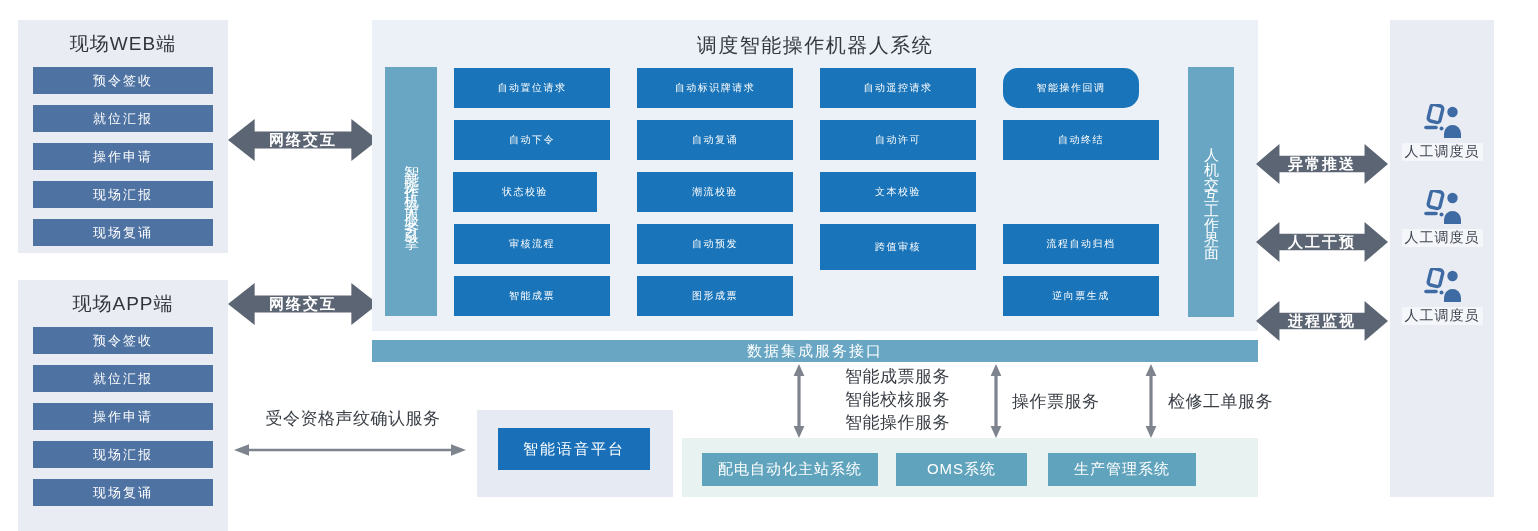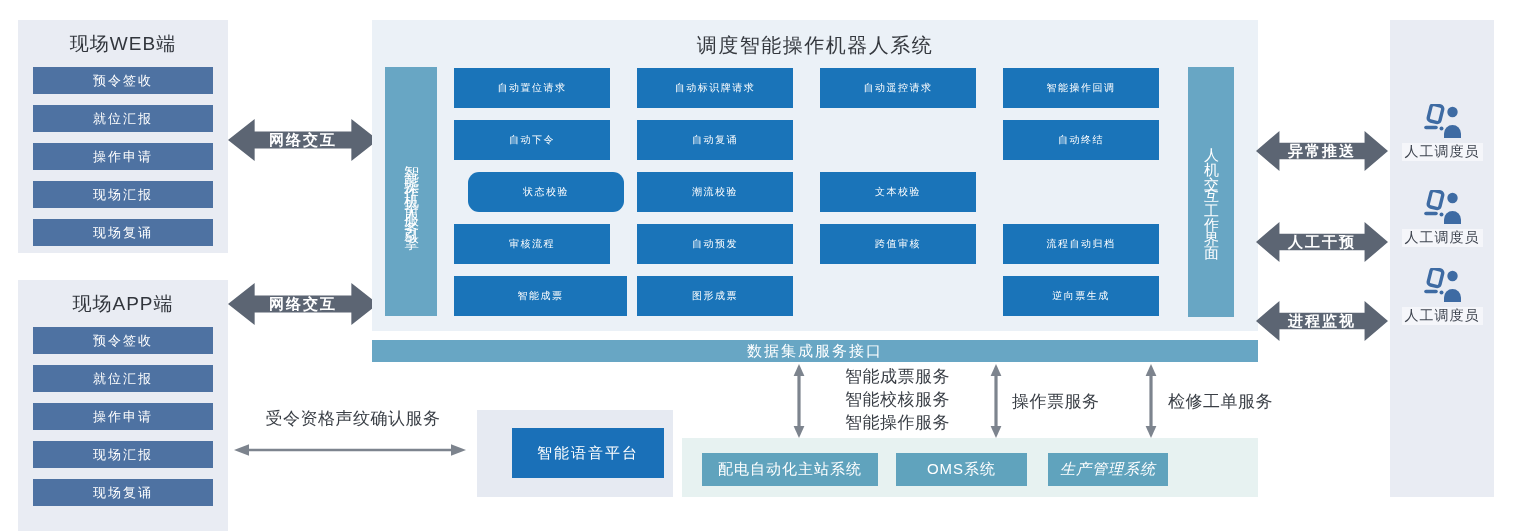--- a/index.html
+++ b/index.html
@@ -122,36 +122,37 @@
   <div class="abs vbar" style="left:385px; top:67px; width:52px; height:249px;">
     <span class="vtext engine">智能操作机器人服务引擎</span>
   </div>
   <div class="abs vbar" style="left:1188px; top:67px; width:46px; height:250px;">
     <span class="vtext hmi">人机交互工作界面</span>
   </div>
 
   <div class="abs gridbtn" style="left:454px; top:68px;  width:156px; height:40px;">自动置位请求</div>
   <div class="abs gridbtn" style="left:637px; top:68px;  width:156px; height:40px;">自动标识牌请求</div>
   <div class="abs gridbtn" style="left:820px; top:68px;  width:156px; height:40px;">自动遥控请求</div>
-  <div class="abs gridbtn" style="left:1003px; top:68px; width:156px; height:40px;">智能操作回调</div>
+  <div class="abs gridbtn" style="left:1003px; top:68px; width:136px; height:40px;border-radius:15px;">智能操作回调</div>
 
   <div class="abs gridbtn" style="left:454px; top:120px;  width:156px; height:40px;">自动下令</div>
   <div class="abs gridbtn" style="left:637px; top:120px;  width:156px; height:40px;">自动复诵</div>
+  <div class="abs gridbtn" style="left:820px; top:120px;  width:156px; height:40px;">自动许可</div>
   <div class="abs gridbtn" style="left:1003px; top:120px; width:156px; height:40px;">自动终结</div>
 
-  <div class="abs gridbtn" style="left:468px; top:172px; width:156px; height:40px;border-radius:11px;">状态校验</div>
+  <div class="abs gridbtn" style="left:453px; top:172px; width:144px; height:40px;">状态校验</div>
   <div class="abs gridbtn" style="left:637px; top:172px; width:156px; height:40px;">潮流校验</div>
   <div class="abs gridbtn" style="left:820px; top:172px; width:156px; height:40px;">文本校验</div>
 
   <div class="abs gridbtn" style="left:454px; top:224px;  width:156px; height:40px;">审核流程</div>
   <div class="abs gridbtn" style="left:637px; top:224px;  width:156px; height:40px;">自动预发</div>
-  <div class="abs gridbtn" style="left:820px; top:224px;  width:156px; height:40px;">跨值审核</div>
+  <div class="abs gridbtn" style="left:820px; top:224px;  width:156px; height:46px;">跨值审核</div>
   <div class="abs gridbtn" style="left:1003px; top:224px; width:156px; height:40px;">流程自动归档</div>
 
-  <div class="abs gridbtn" style="left:454px; top:276px;  width:173px; height:40px;">智能成票</div>
+  <div class="abs gridbtn" style="left:454px; top:276px;  width:156px; height:40px;">智能成票</div>
   <div class="abs gridbtn" style="left:637px; top:276px;  width:156px; height:40px;">图形成票</div>
   <div class="abs gridbtn" style="left:1003px; top:276px; width:156px; height:40px;">逆向票生成</div>
 
   <div class="abs bus-bar" style="left:372px; top:340px; width:886px; height:22px;">数据集成服务接口</div>
 
   <svg class="abs" style="left:791px; top:364px;" width="16" height="74" viewBox="0 0 16 74">
       <use href="#v-arrow"></use>
     </svg>
   <div class="abs plain-label svc-lines" style="left:845px; top:365px;">
     <div>智能成票服务</div>
@@ -168,30 +169,30 @@
       <use href="#v-arrow"></use>
     </svg>
   <div class="abs plain-label" style="left:1168px; top:390px;">检修工单服务</div>
 
   <div class="abs plain-label" style="left:240px; top:407px; width:226px; text-align:center;">受令资格声纹确认服务</div>
   <svg class="abs" style="left:234px; top:443px;" width="232" height="14" viewBox="0 0 232 14">
       <use href="#thin-arrow"></use>
     </svg>
 
   <div class="abs voice-panel" style="left:477px; top:410px; width:196px; height:87px;">
-    <div class="voice-btn abs" style="left:21px; top:18px; width:152px; height:50px;margin-left:14px;">智能语音平台</div>
+    <div class="voice-btn abs" style="left:21px; top:18px; width:152px; height:42px;">智能语音平台</div>
   </div>
 
   <div class="abs mint-panel" style="left:682px; top:438px; width:576px; height:59px;">
     <div class="tealbox abs" style="left:20px; top:15px; width:176px; height:33px;">配电自动化主站系统</div>
     <div class="tealbox abs" style="left:214px; top:15px; width:131px; height:33px;">OMS系统</div>
-    <div class="tealbox abs" style="left:366px; top:15px; width:120px; height:33px;font-style:italic;">生产管理系统</div>
-  </div>
-
-  <div class="abs darrow" style="left:1256px; top:129px; width:132px; height:44px;">
+    <div class="tealbox abs" style="left:366px; top:15px; width:148px; height:33px;">生产管理系统</div>
+  </div>
+
+  <div class="abs darrow" style="left:1256px; top:142px; width:132px; height:44px;">
     <svg viewBox="0 0 152 46" preserveAspectRatio="none">
         <use href="#dbl-arrow" fill="#5c6573"></use>
       </svg>
     <span class="lbl">异常推送</span>
   </div>
   <div class="abs darrow" style="left:1256px; top:220px; width:132px; height:44px;">
     <svg viewBox="0 0 152 46" preserveAspectRatio="none">
         <use href="#dbl-arrow" fill="#5c6573"></use>
       </svg>
     <span class="lbl">人工干预</span>

